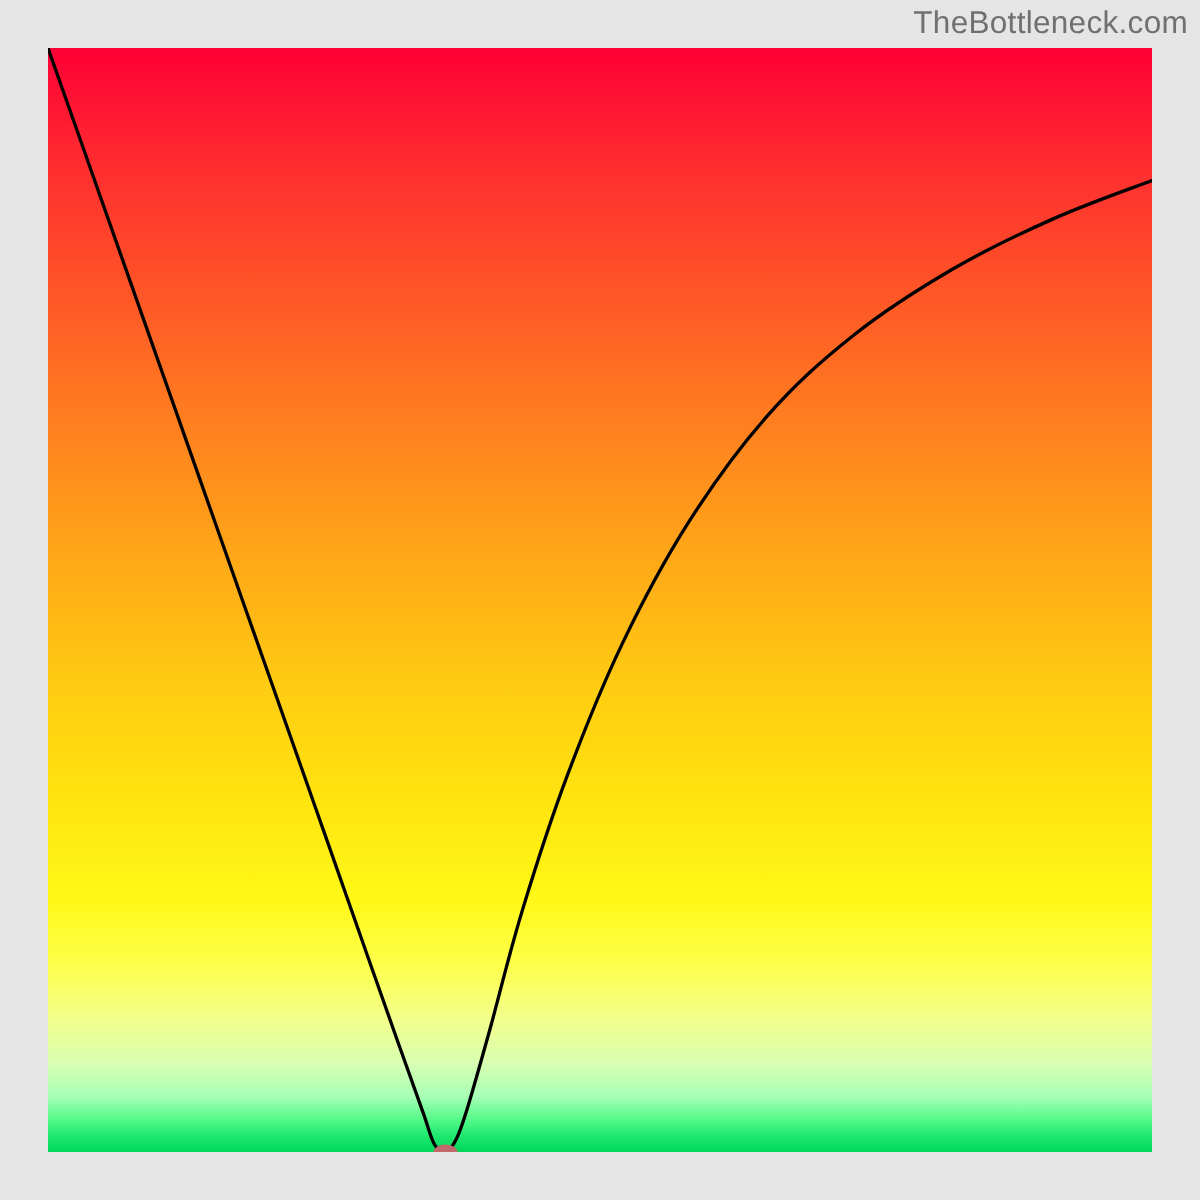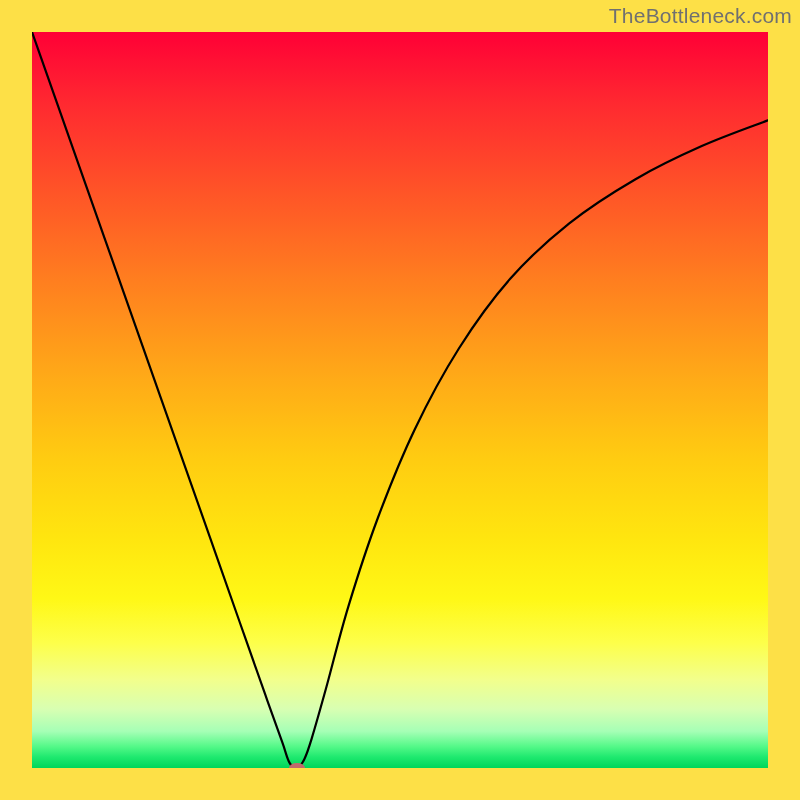--- a/index.html
+++ b/index.html
@@ -10,21 +10,21 @@
     overflow: hidden;
     background: #000;
     font-family: Arial, Helvetica, sans-serif;
   }
   .frame {
     position: absolute;
     top: 0;
     left: 0;
     width: 800px;
     height: 800px;
-    background: #fde047;
+    background: #e5e5e5;
   }
   .plot-area {
     position: absolute;
     top: 32px;
     left: 32px;
     width: 736px;
     height: 736px;
     overflow: hidden;
   }
   .gradient {

